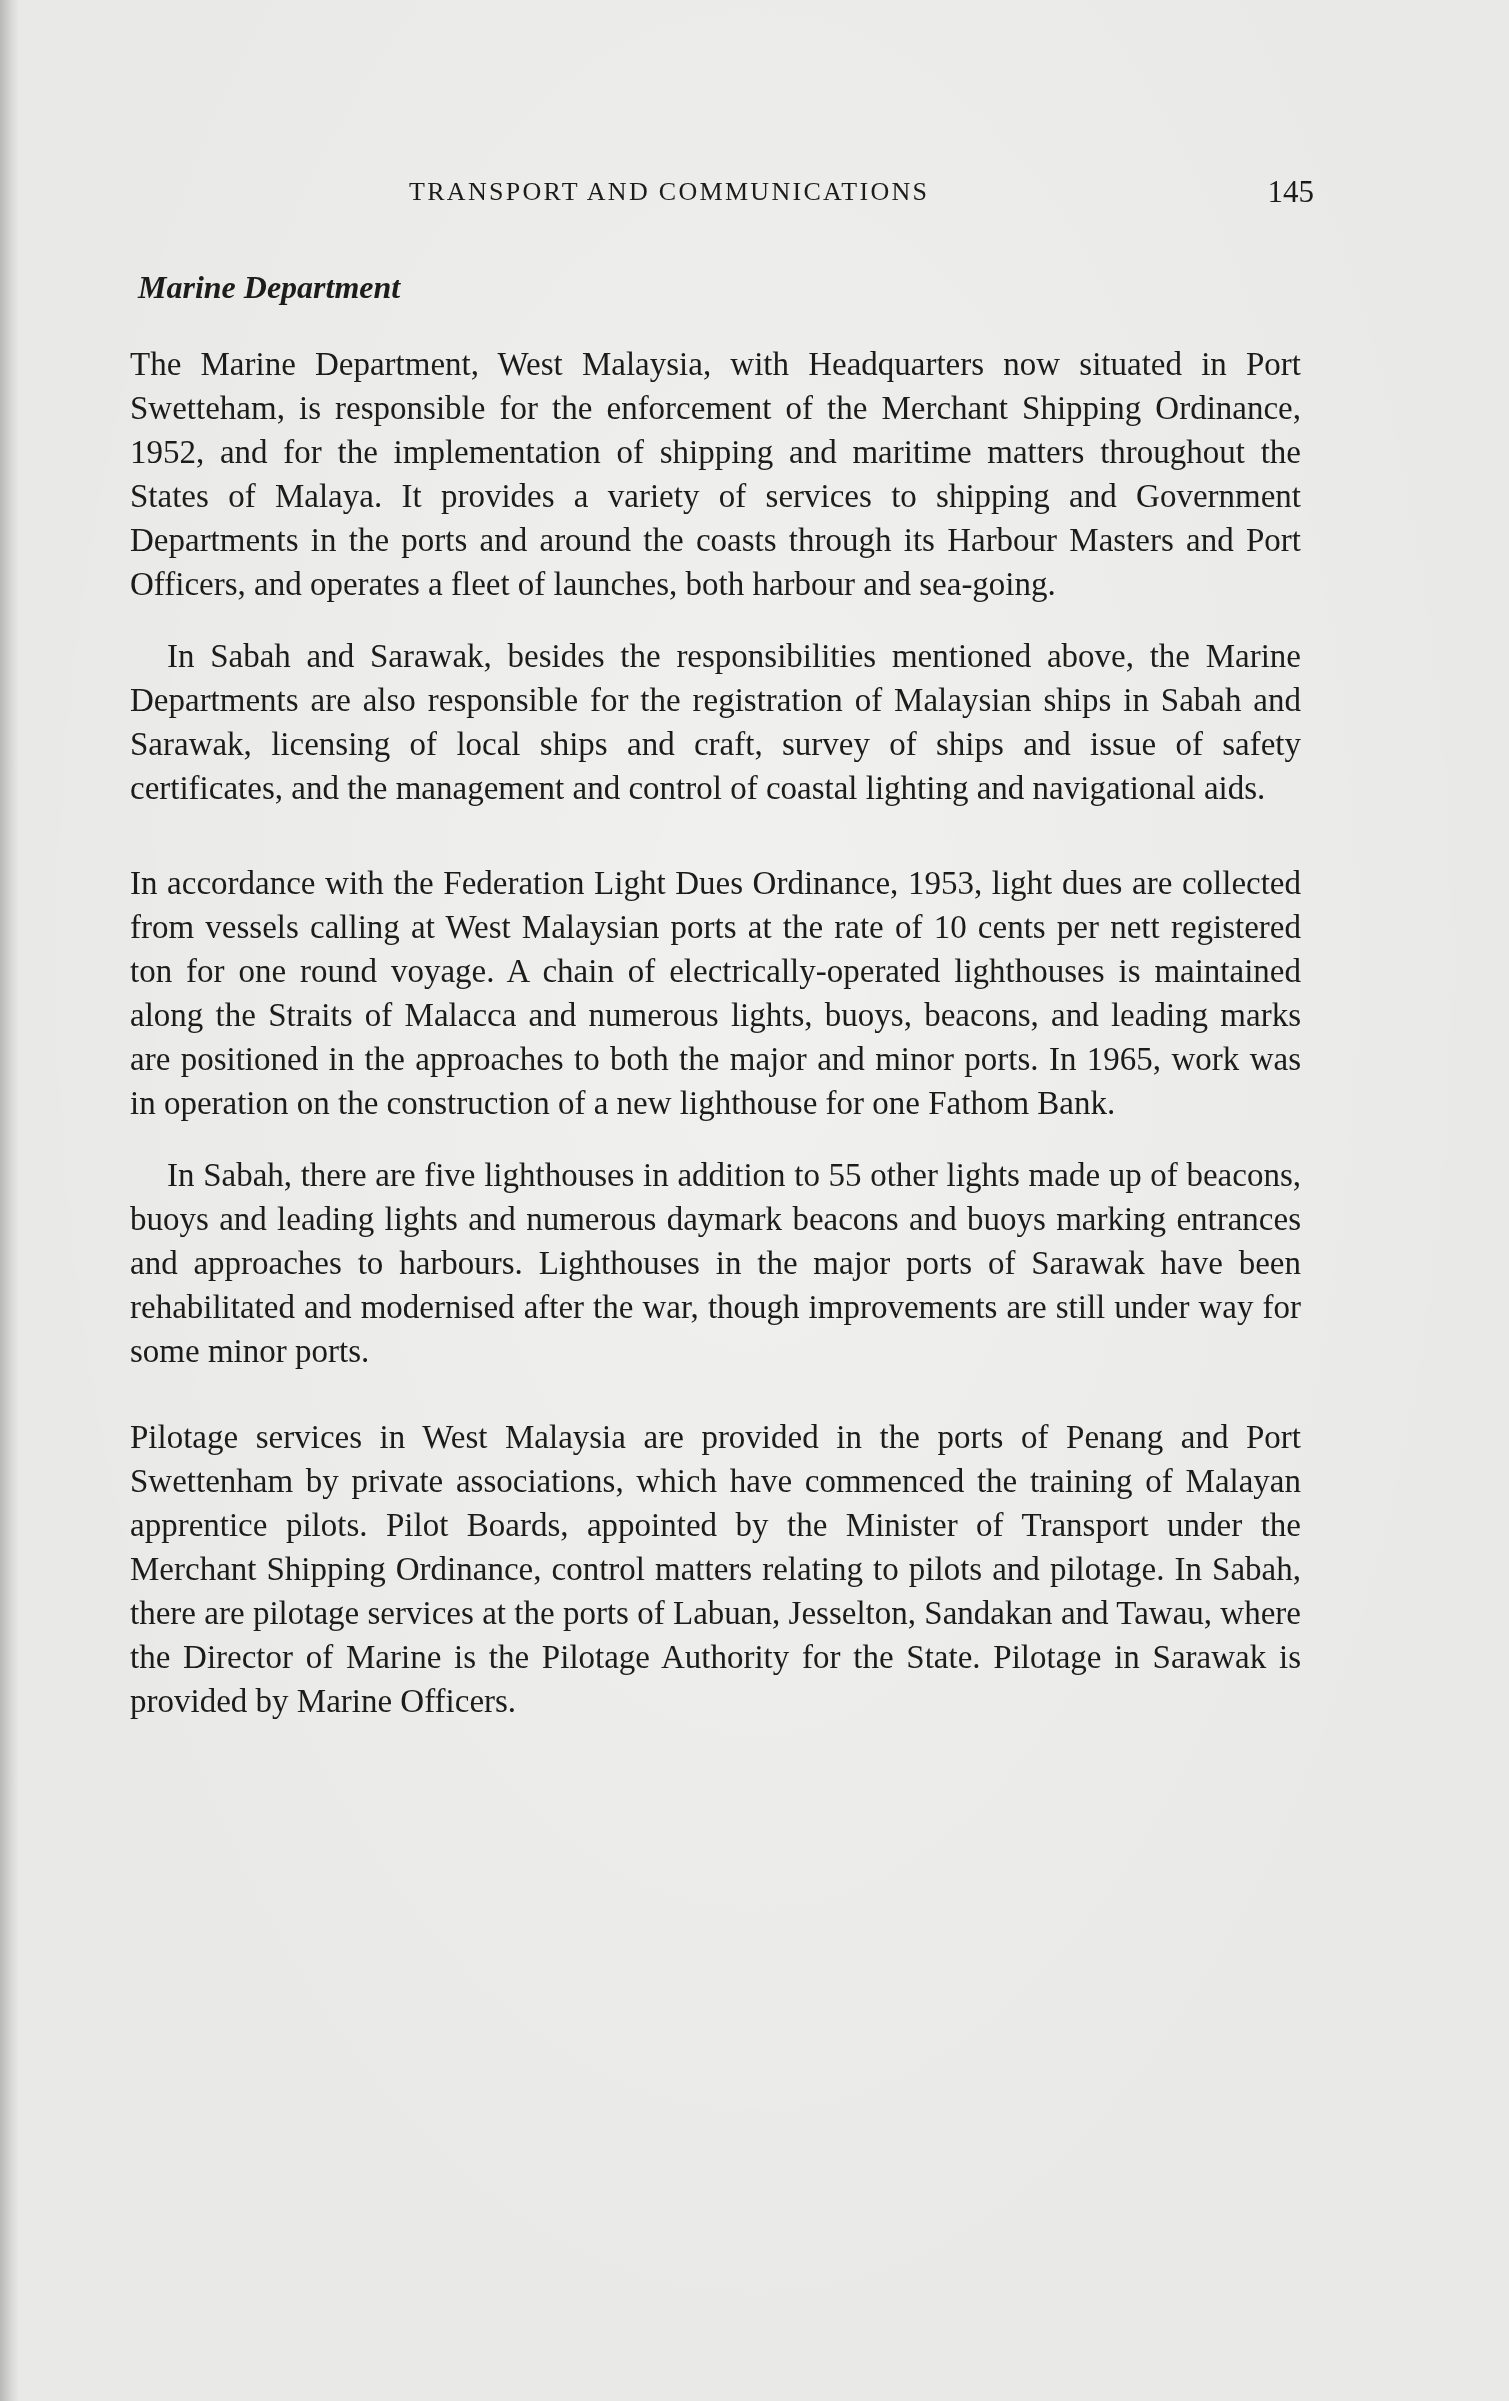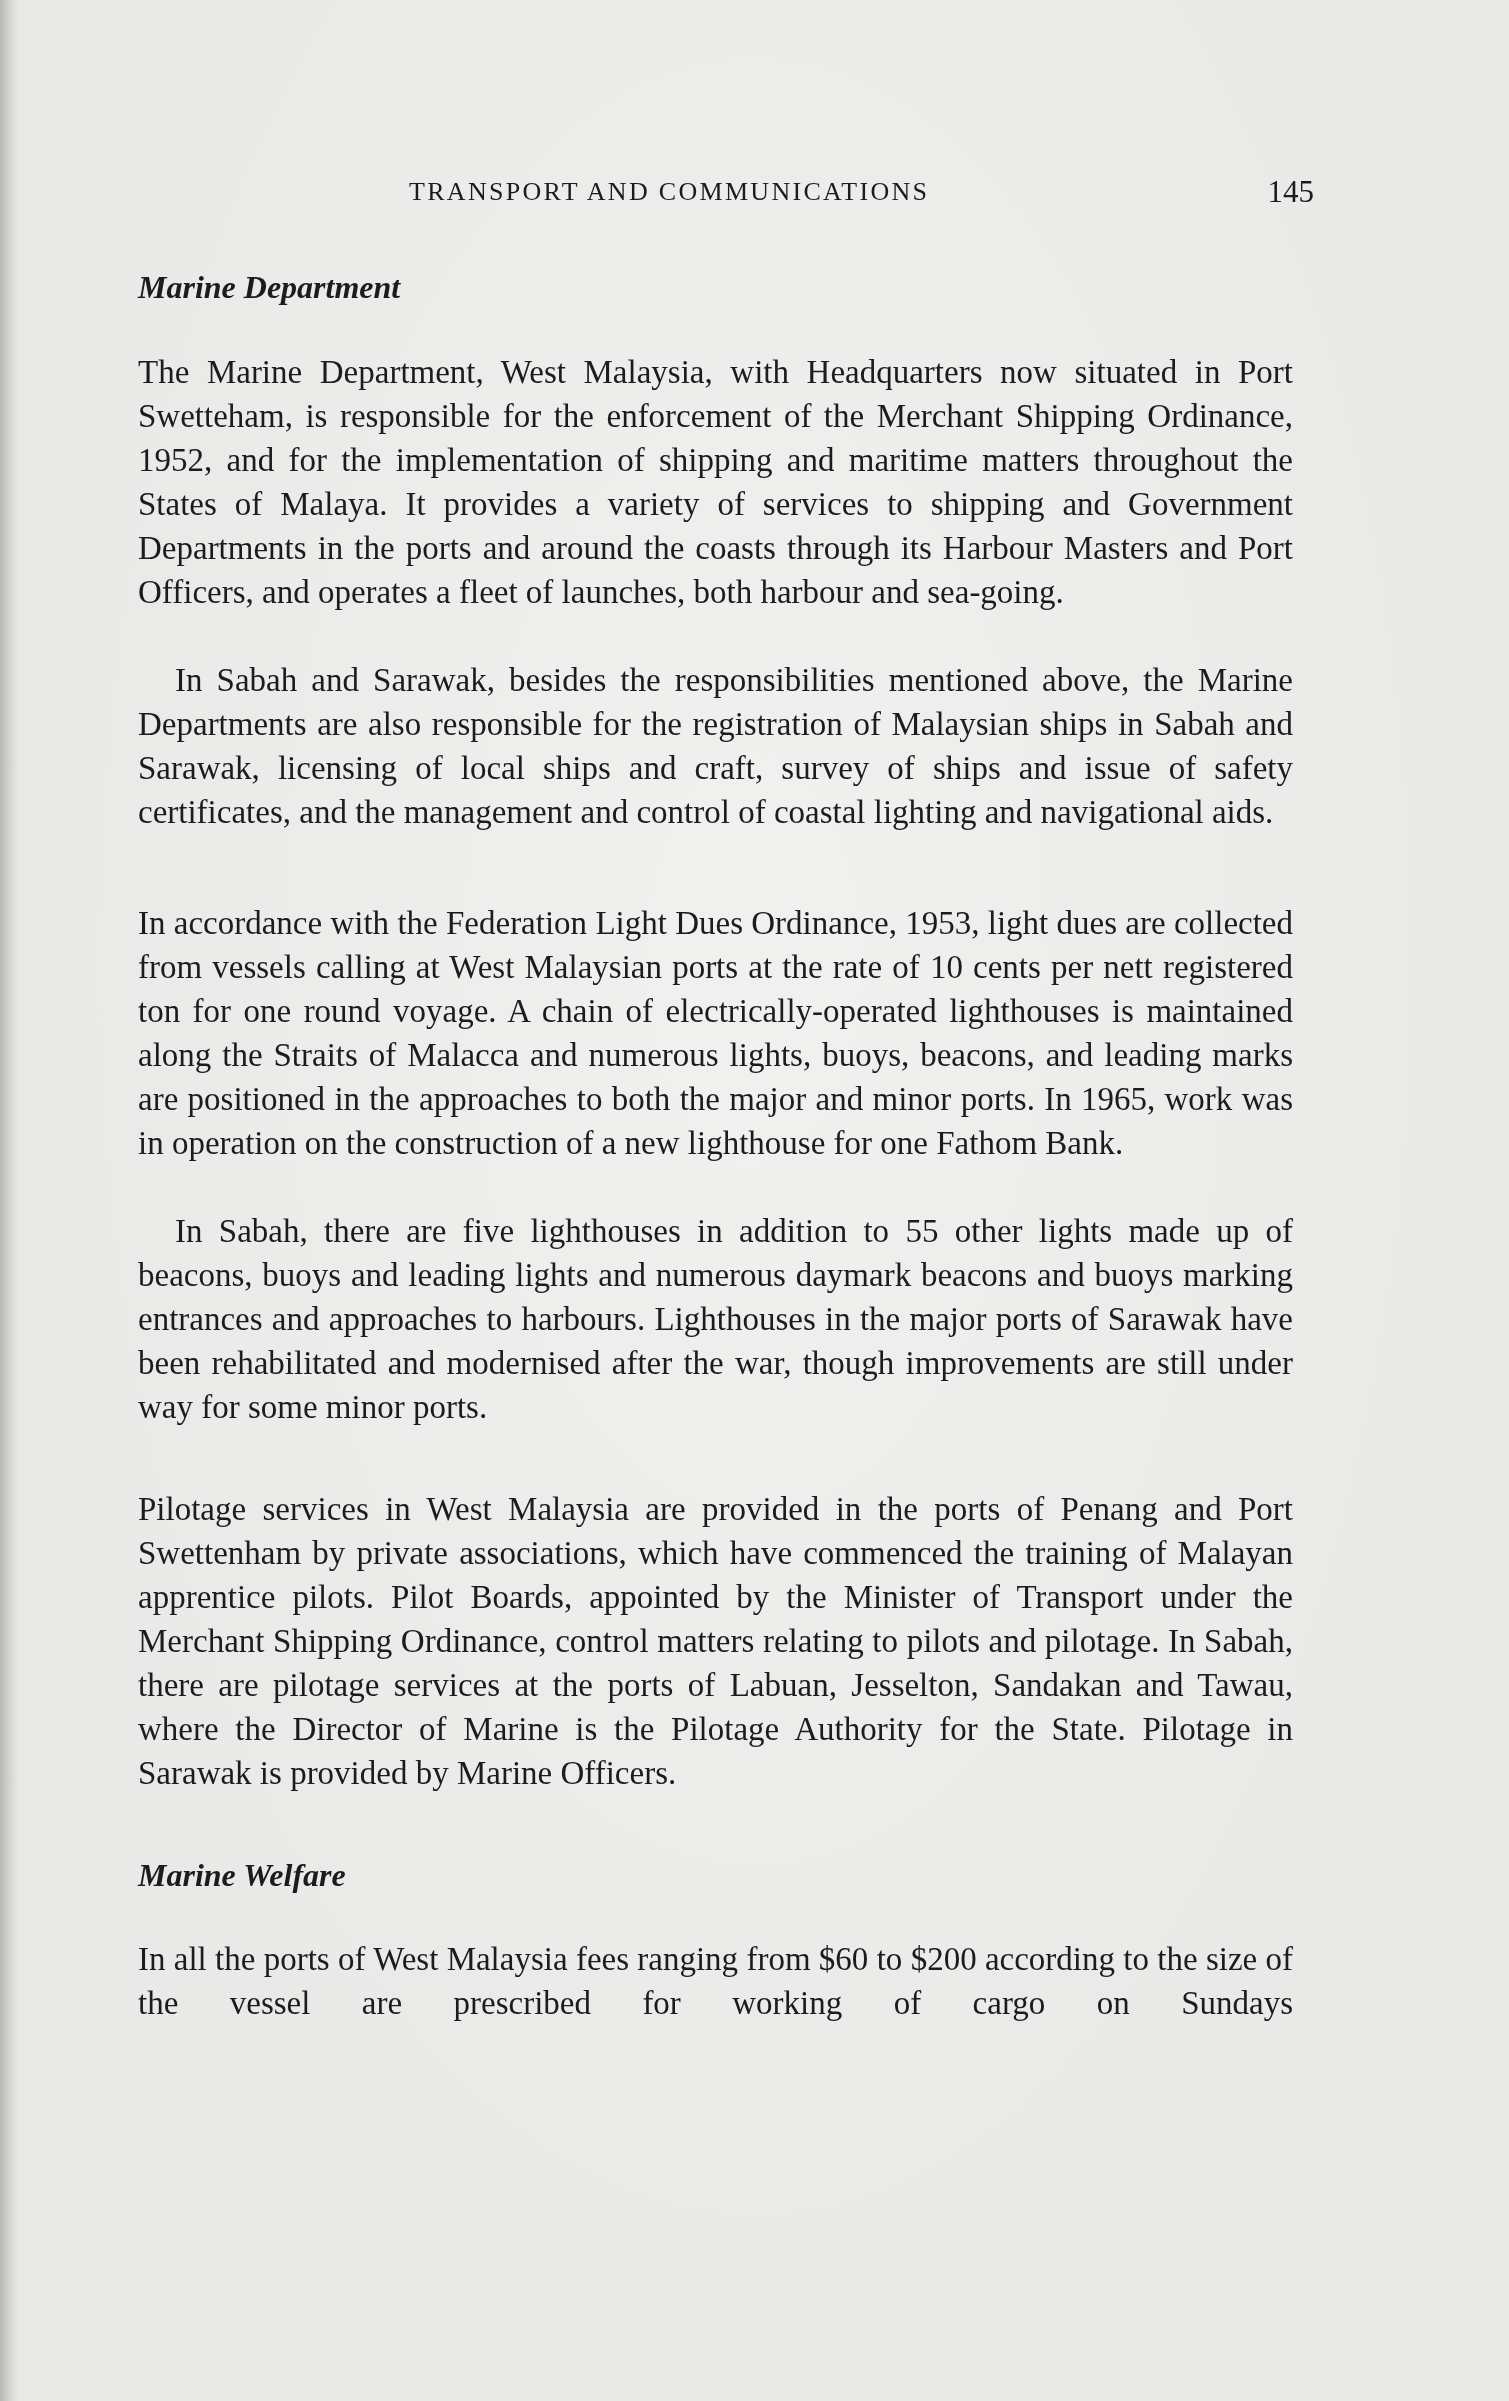--- a/index.html
+++ b/index.html
@@ -61,21 +61,21 @@
     .section-heading {
       font-style: italic;
       font-size: 32px;
       line-height: 44px;
       margin: 16px;
     }
     .para {
       font-size: 33px;
       line-height: 44px;
       text-align: justify;
-      margin: 16px;
+      margin: 8px;
       hyphens: none;
     }
     .para.indent { text-indent: 37px; }
     .gap-small { height: 12.2px; }
     .gap-sec { height: 26px; }
     .gap-head { height: 8.7px; }
   </style>
 </head>
 <body>
 
@@ -107,20 +107,15 @@
   </section>
 
   <div class="gap-sec"></div>
 
   <section>
     <p class="para">Pilotage services in West Malaysia are provided in the ports of Penang and Port Swettenham by private associations, which have commenced the training of Malayan apprentice pilots. Pilot Boards, appointed by the Minister of Transport under the Merchant Shipping Ordinance, control matters relating to pilots and pilotage. In Sabah, there are pilotage services at the ports of Labuan, Jesselton, Sandakan and Tawau, where the Director of Marine is the Pilotage Authority for the State. Pilotage in Sarawak is provided by Marine Officers.</p>
   </section>
 
   <div class="gap-sec"></div>
 
-  <section>
-    <h2 class="section-heading">Marine Welfare</h2>
-    <div class="gap-head"></div>
-    <p class="para" style="text-align-last: justify;">In all the ports of West Malaysia fees ranging from $60 to $200 according to the size of the vessel are prescribed for working of cargo on Sundays</p>
-  </section>
 
 </div>
 
 
 </body></html>

